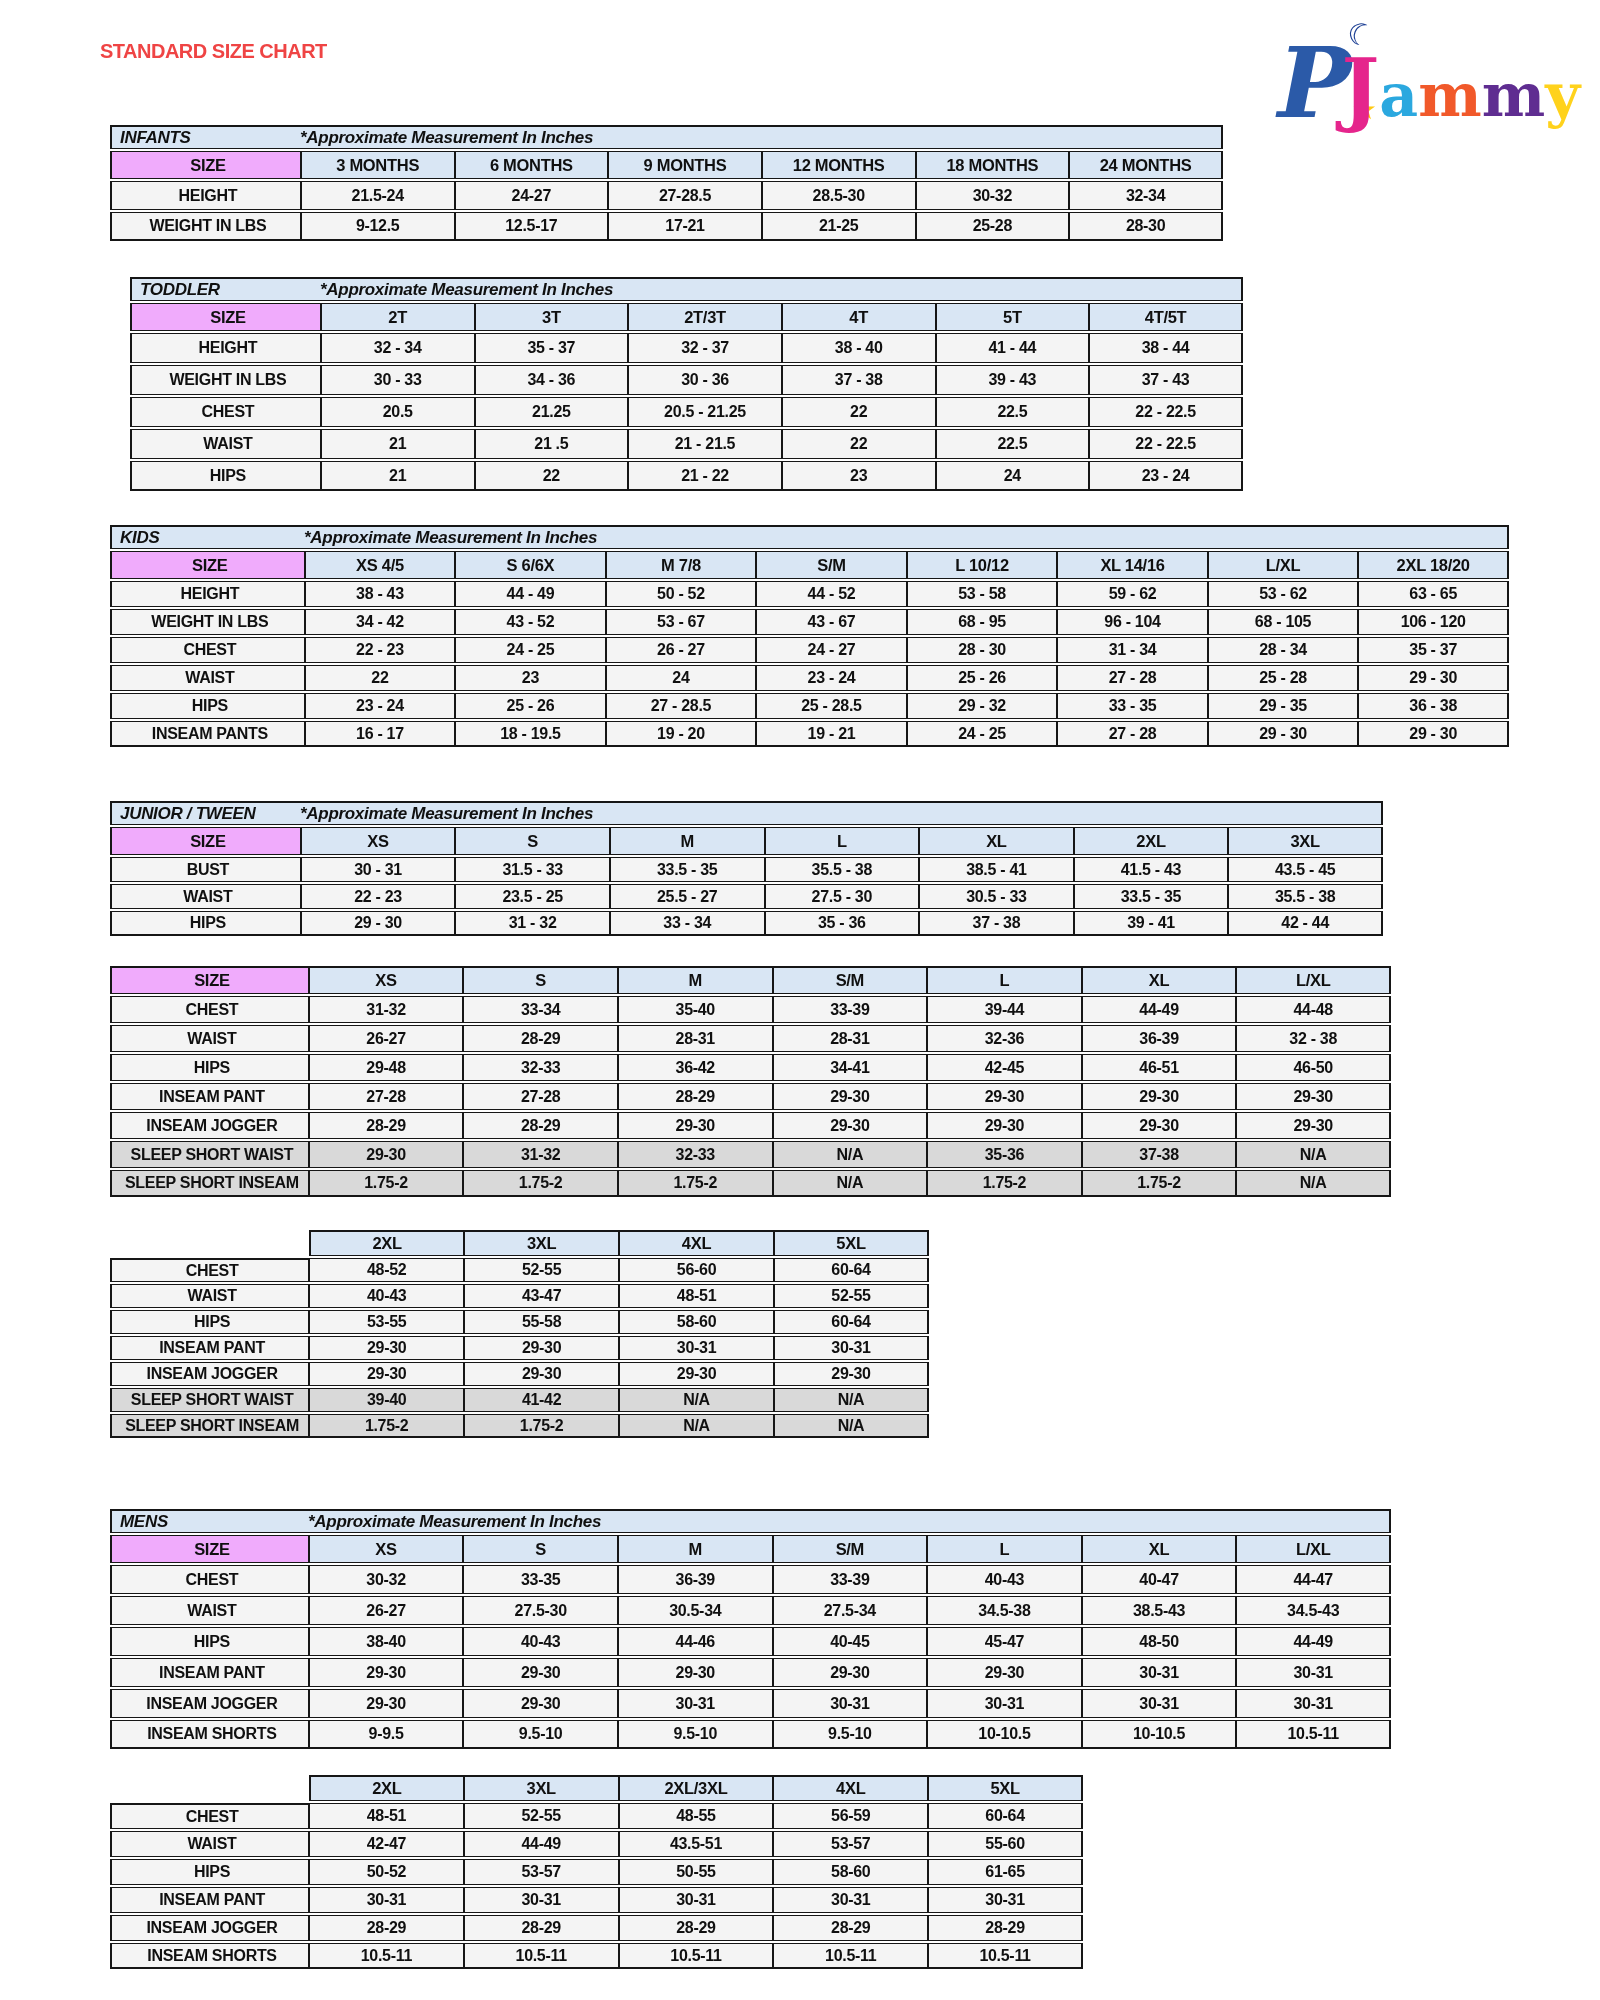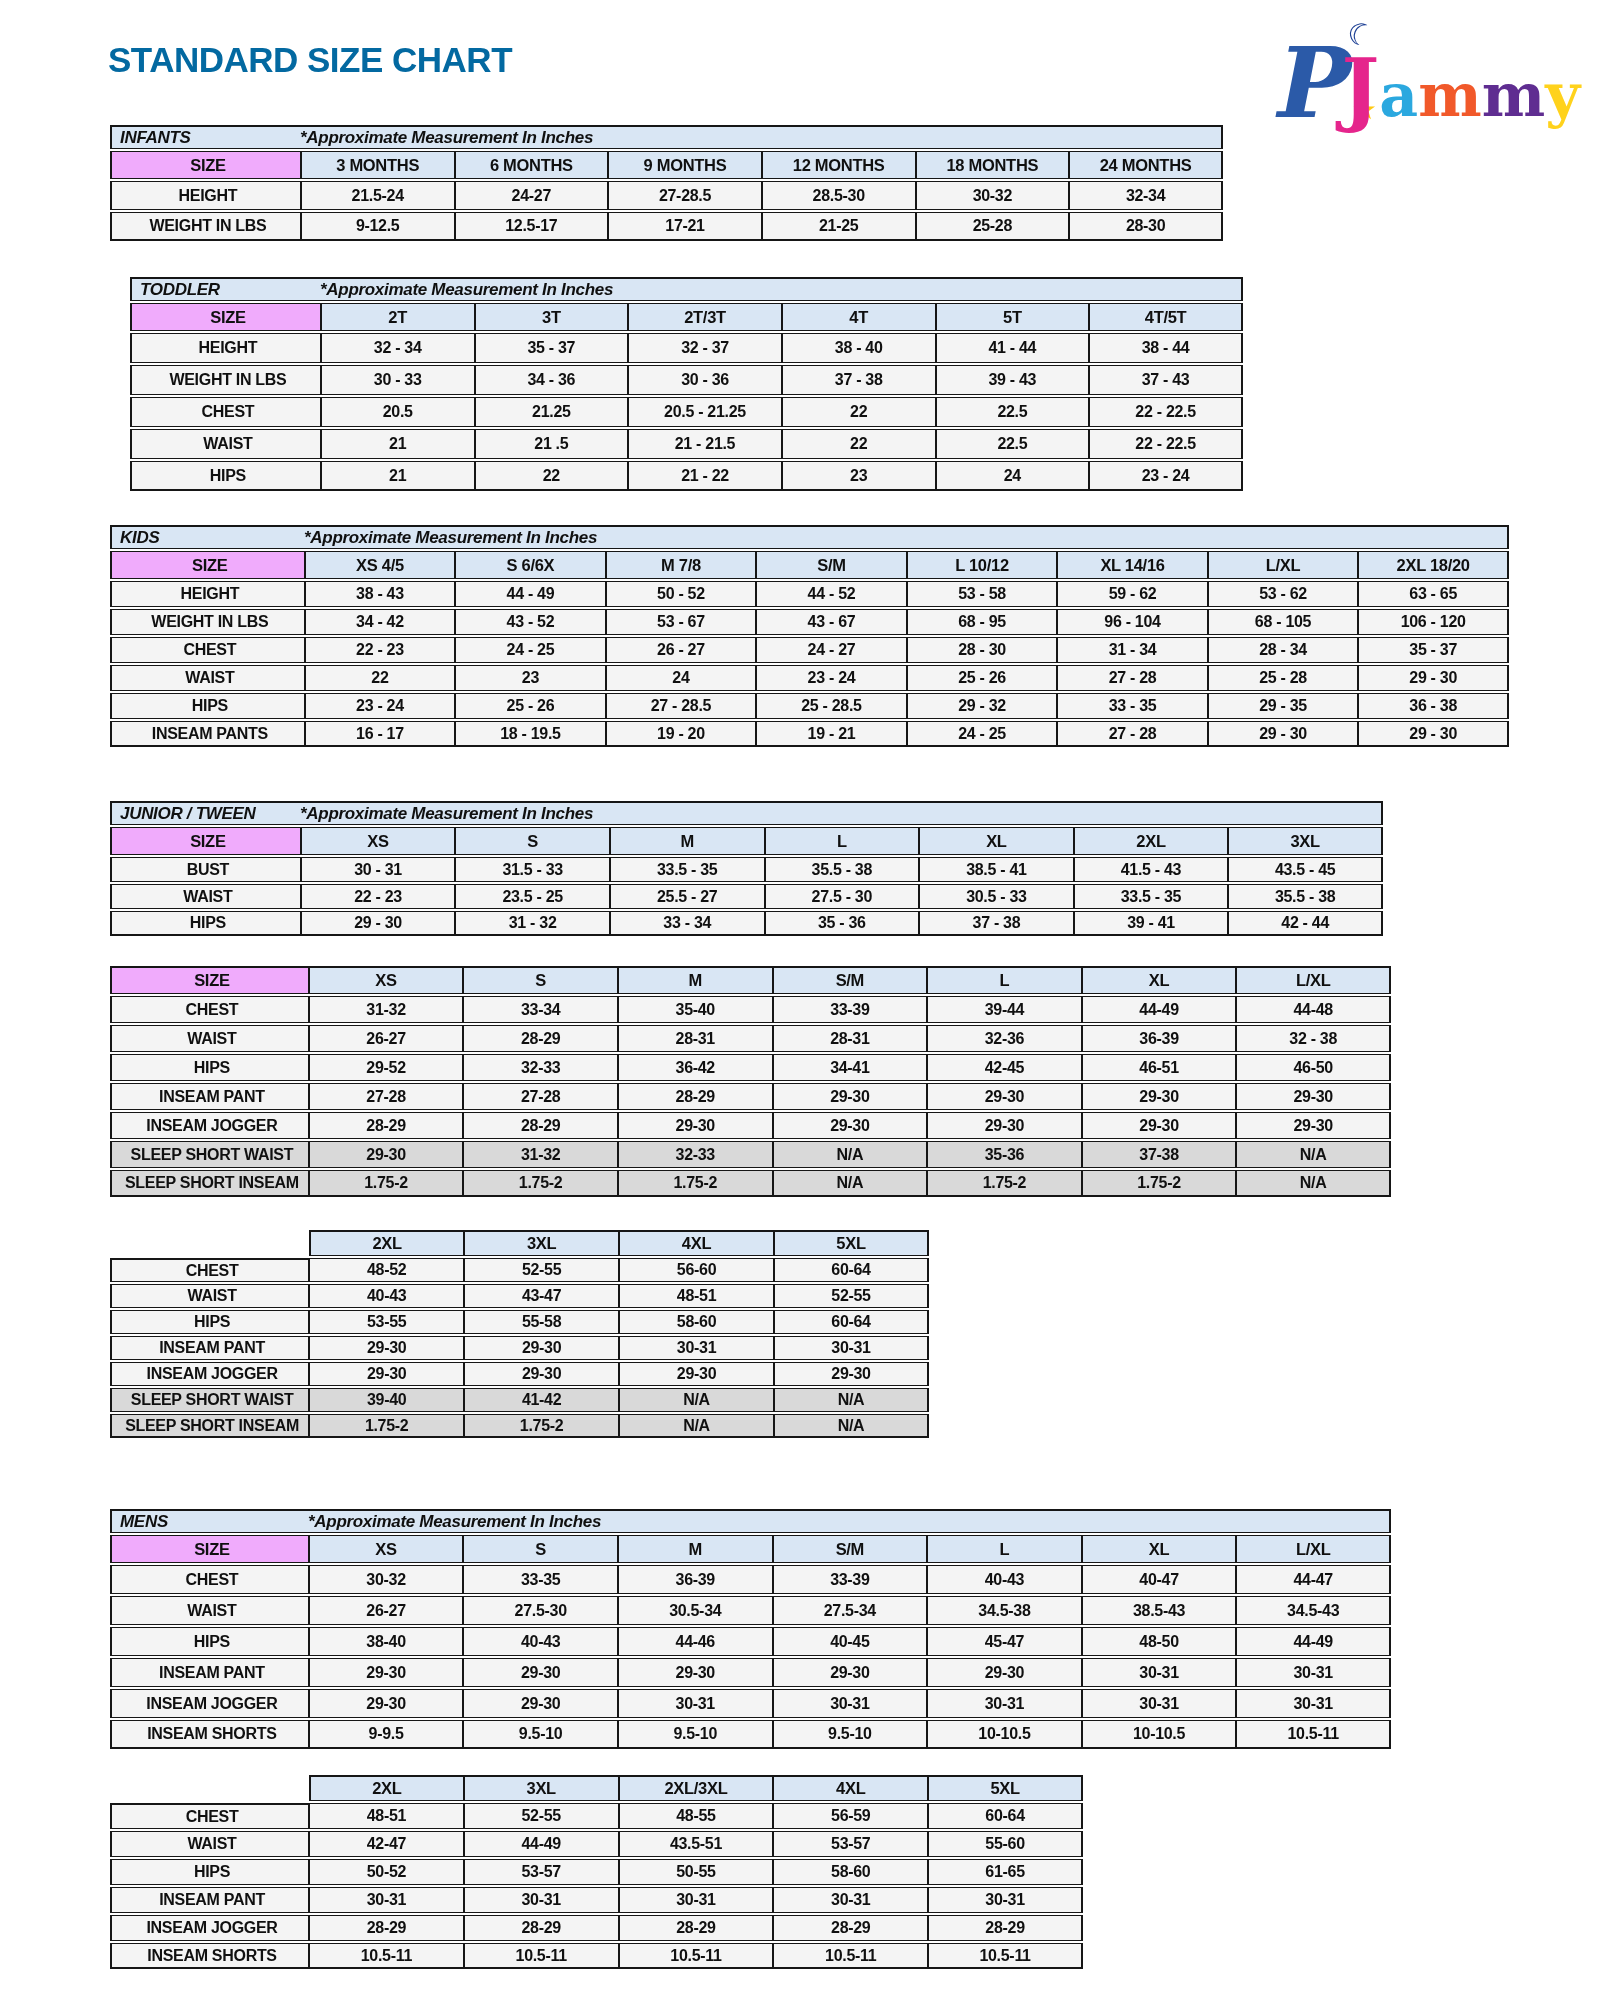--- a/index.html
+++ b/index.html
@@ -2,22 +2,22 @@
 <html><head>
 <meta charset="utf-8">
 <style>
   * { box-sizing: border-box; margin: 0; padding: 0; }
   html, body { background: #ffffff; }
   body {
     width: 1600px; height: 2000px; position: relative;
     font-family: "Liberation Sans", sans-serif; color: #111;
   }
   .page-title {
-    position: absolute; top: 40px; left: 108px;
-    font-size: 35px; font-weight: 700; letter-spacing: -0.5px; color: #0369a1;
+    position: absolute; top: 40px; left: 100px;
+    font-size: 20px; font-weight: 700; letter-spacing: -0.5px; color: #ef4444;
   }
   
   .logo { position: absolute; top: 10px; right: 20px; height: 118px; display: flex; align-items: flex-end; }
   .logo-p {
     font-family: "DejaVu Serif", serif; font-style: italic; font-weight: 700;
     font-size: 98px; line-height: 0.92; color: #2b5aa8; display: inline-block;
   }
   .logo-star { position: absolute; left: 74px; bottom: 2px; font-size: 28px; color: #ffc913; }
   .logo-letters { position: relative; margin-left: -10px; display: inline-block; white-space: nowrap; line-height: 1; }
   .logo-letter { font-family: "DejaVu Serif", serif; font-weight: 700; font-size: 60px; line-height: 1; }
@@ -407,21 +407,21 @@
               <td class="val">26-27</td>
               <td class="val">28-29</td>
               <td class="val">28-31</td>
               <td class="val">28-31</td>
               <td class="val">32-36</td>
               <td class="val">36-39</td>
               <td class="val">32 - 38</td>
             </tr>
             <tr>
               <td class="label">HIPS</td>
-              <td class="val">29-52</td>
+              <td class="val">29-48</td>
               <td class="val">32-33</td>
               <td class="val">36-42</td>
               <td class="val">34-41</td>
               <td class="val">42-45</td>
               <td class="val">46-51</td>
               <td class="val">46-50</td>
             </tr>
             <tr>
               <td class="label">INSEAM PANT</td>
               <td class="val">27-28</td>

